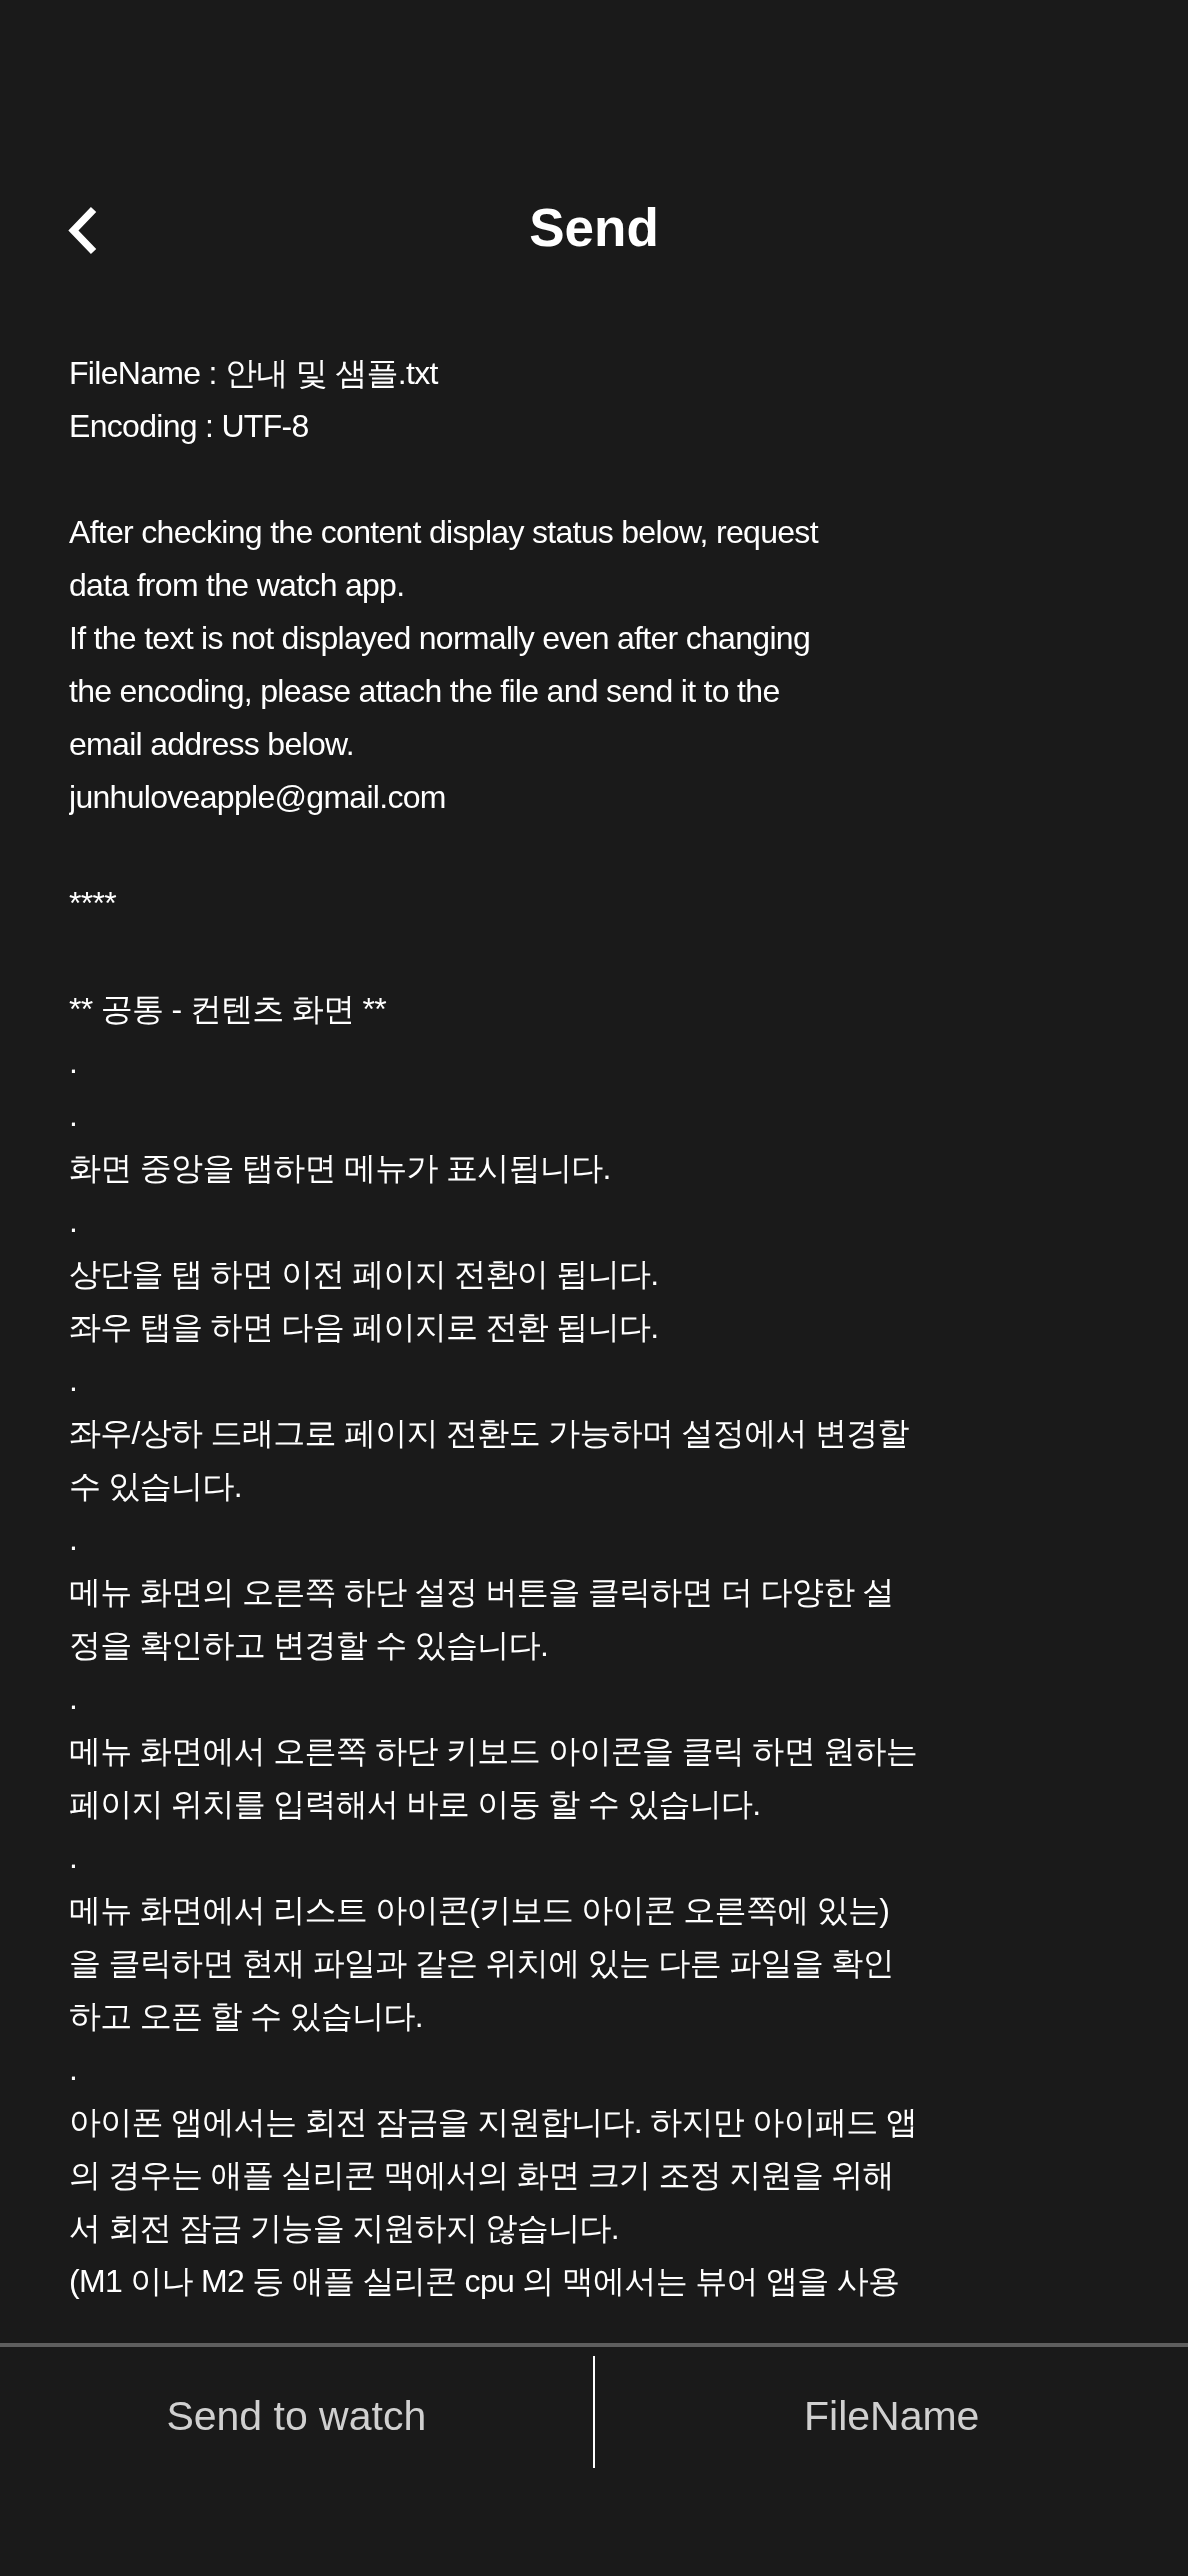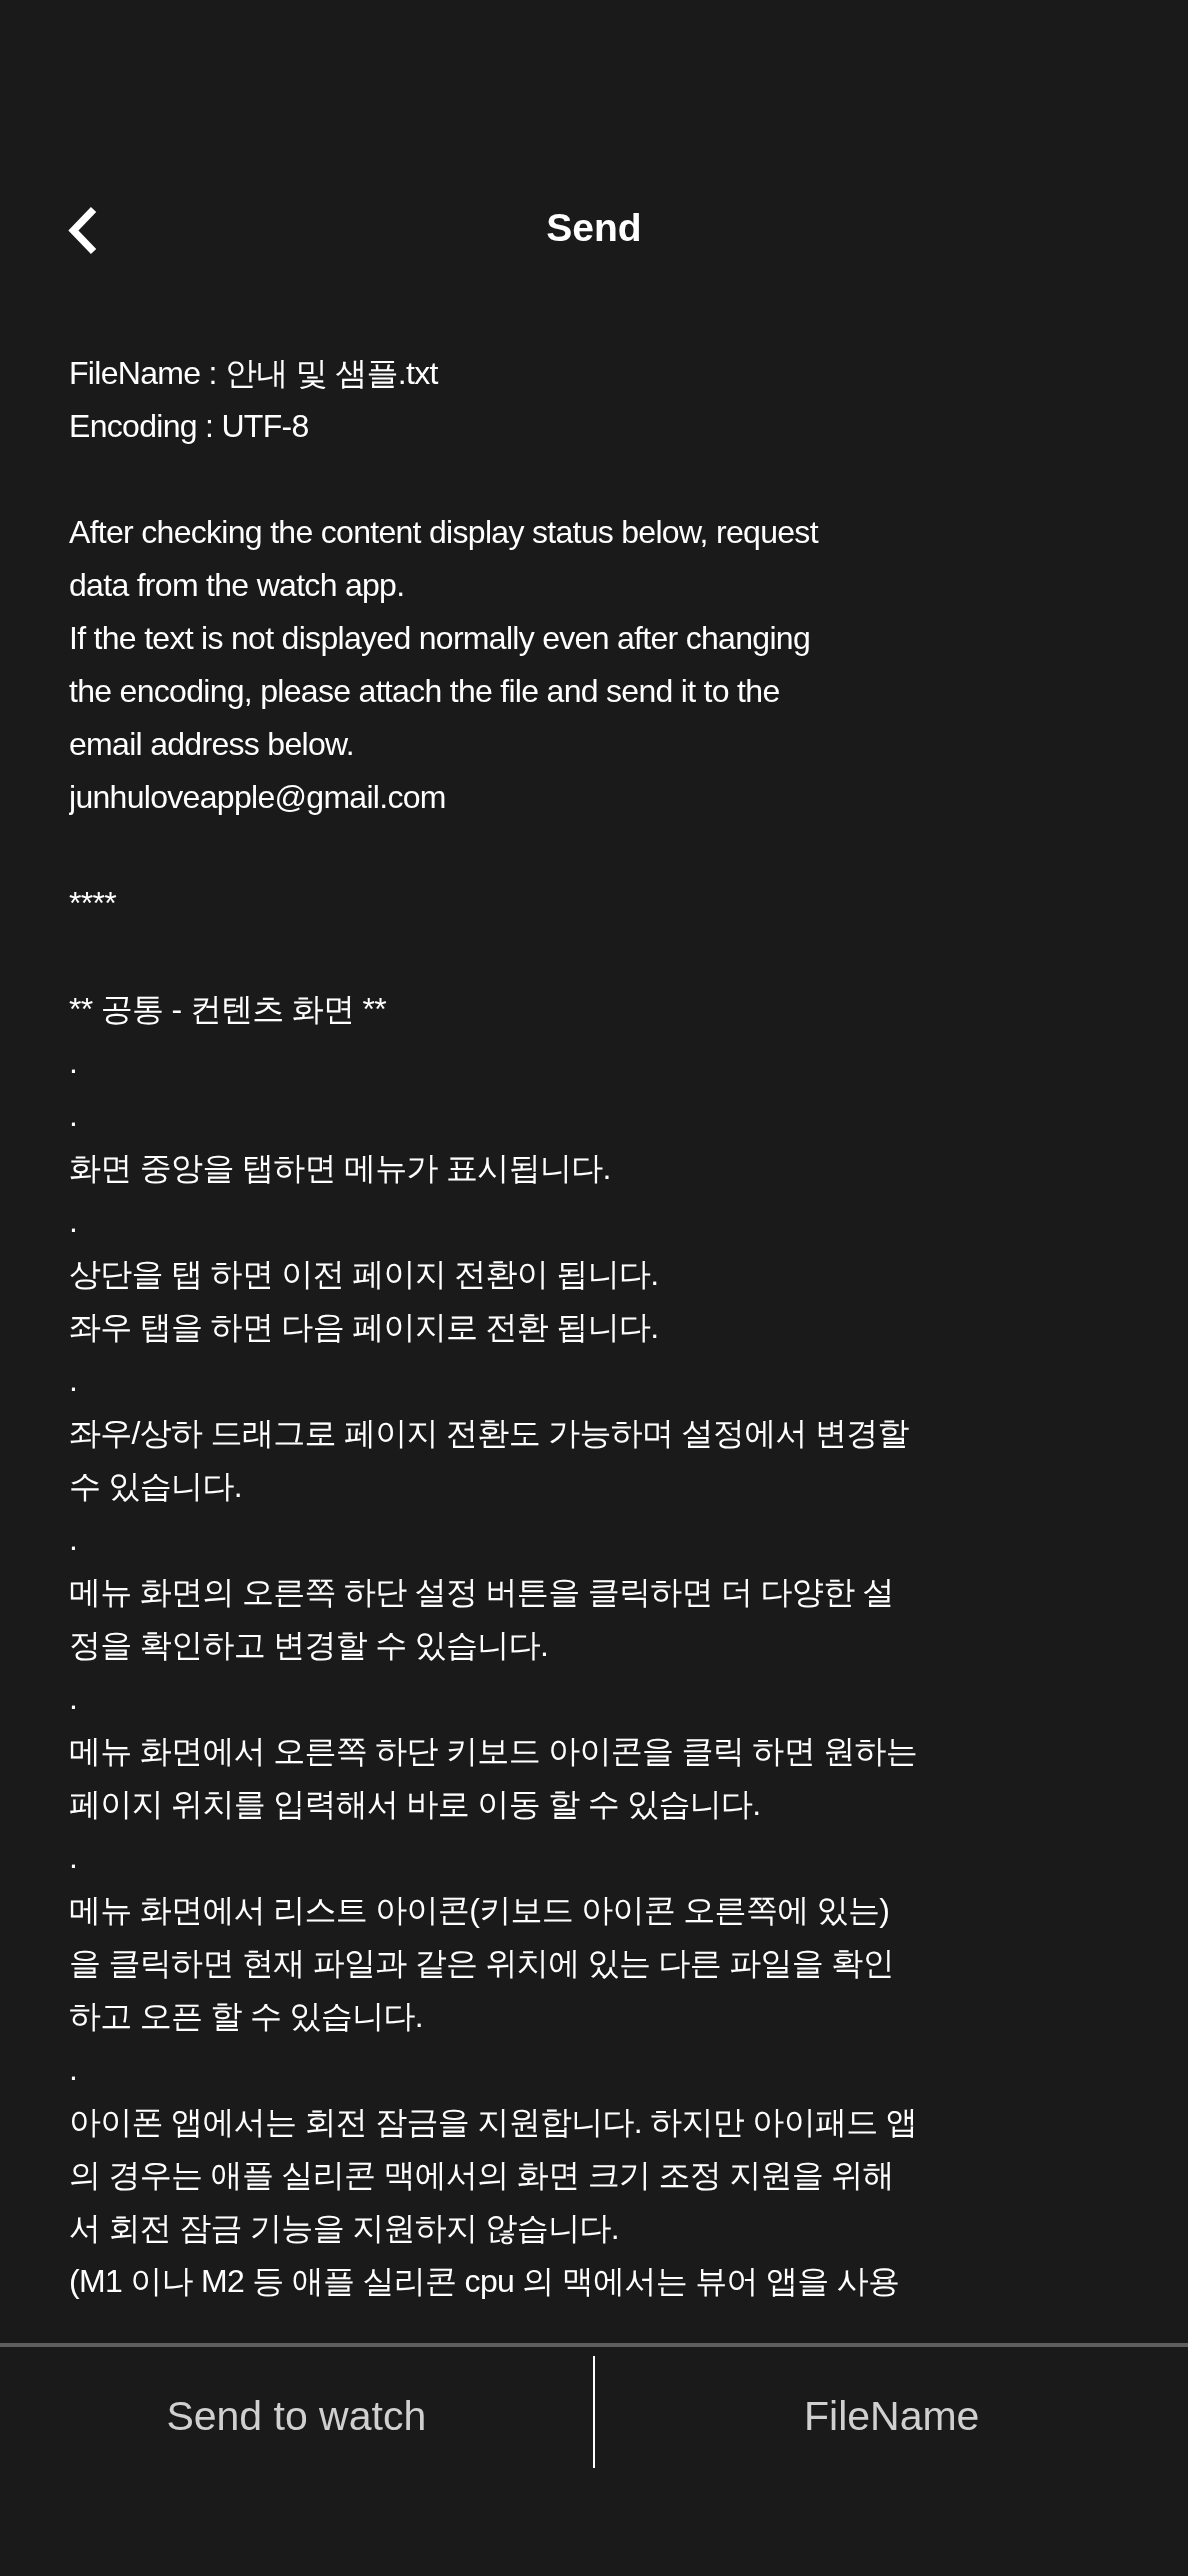--- a/index.html
+++ b/index.html
@@ -35,21 +35,21 @@
     cursor: pointer;
   }
   .back-button svg { display: block; }
   .page-title {
     position: absolute;
     top: 195px;
     left: 0;
     width: 1188px;
     margin: 0;
     text-align: center;
-    font-size: 39px;
+    font-size: 53px;
     line-height: 66px;
     font-weight: 700;
     color: #ffffff;
     letter-spacing: 0px;
   }
 
   
   .content-area {
     position: absolute;
     left: 69px;

